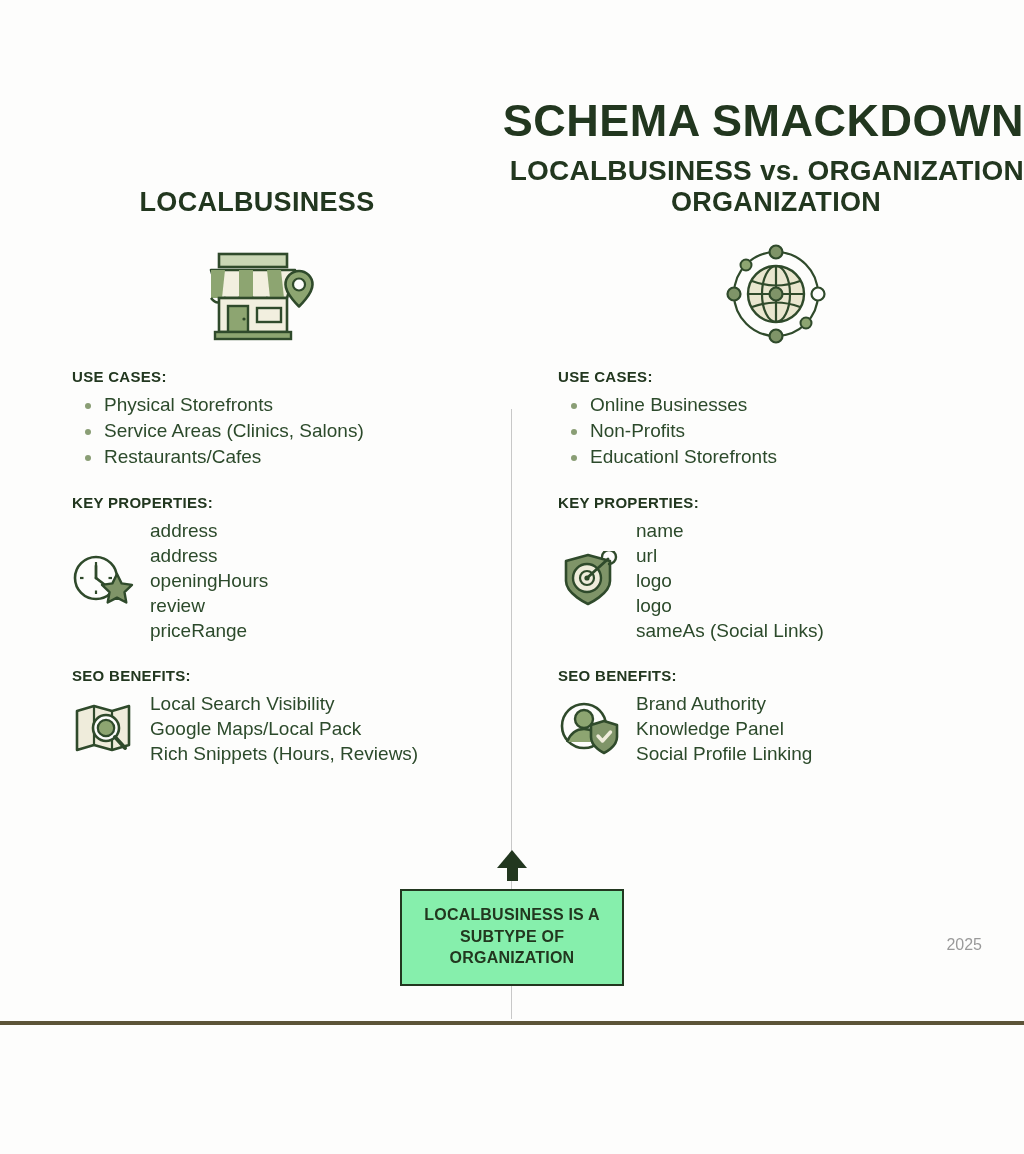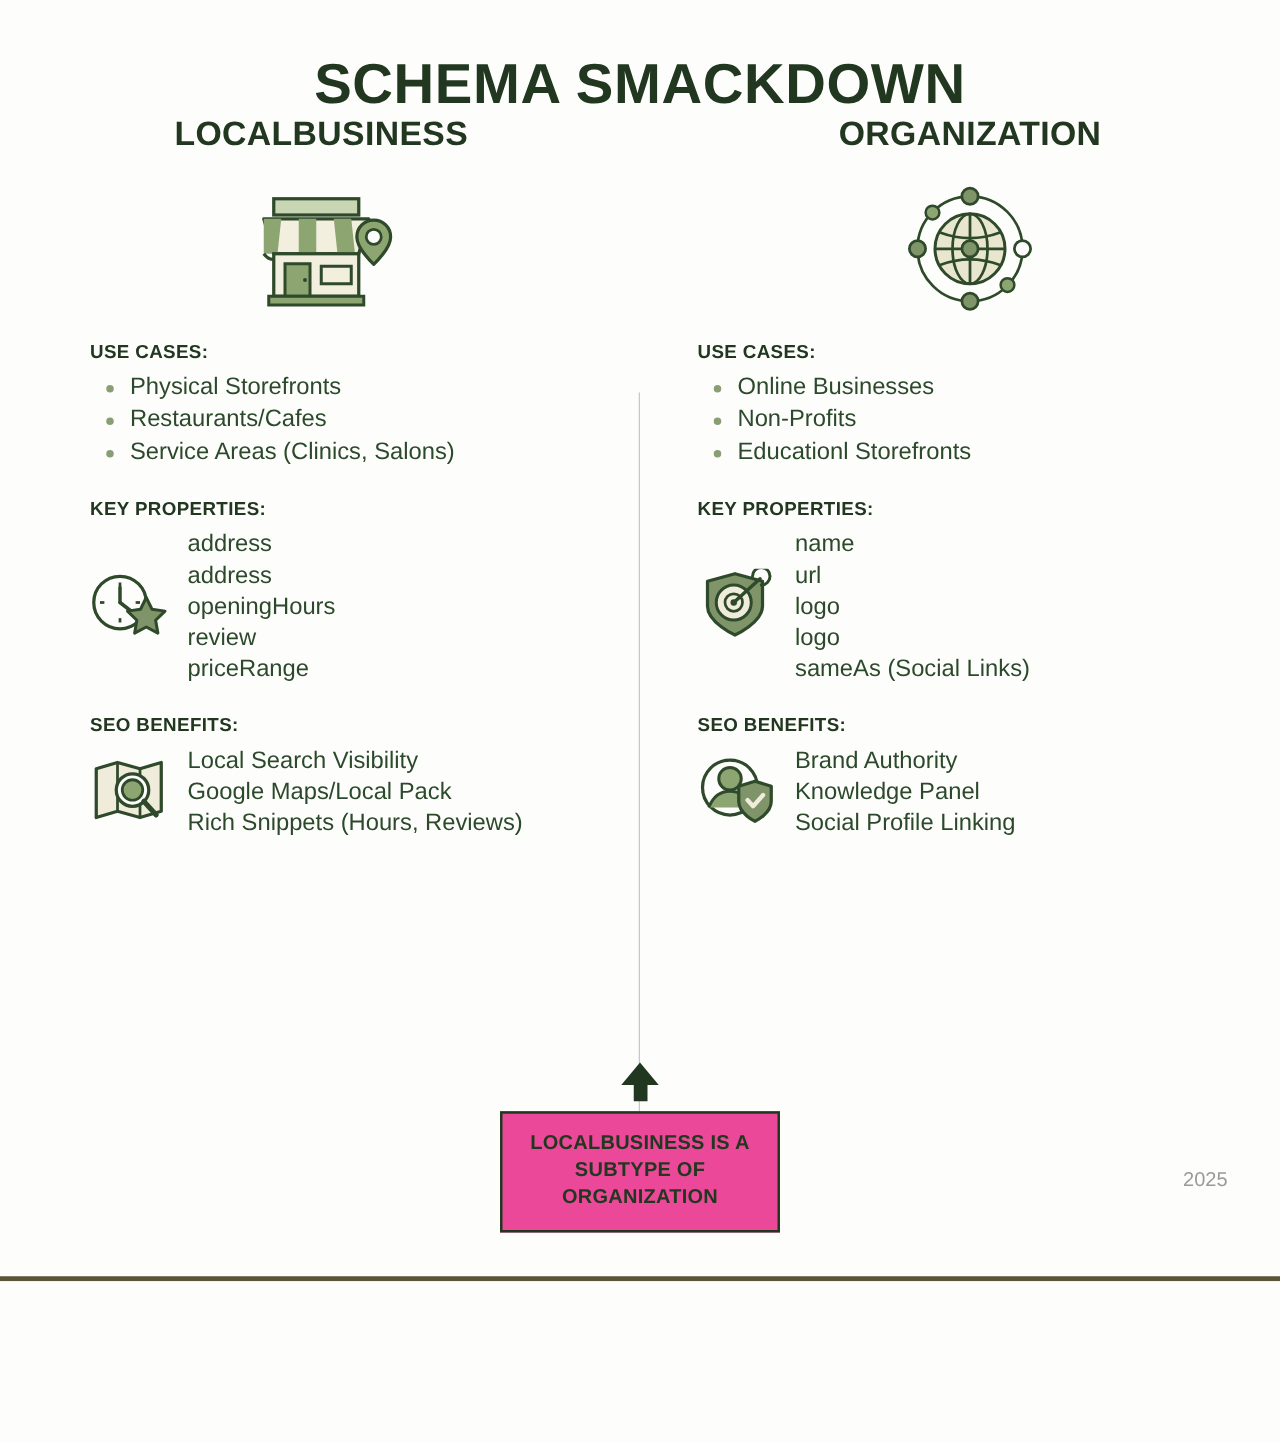--- a/index.html
+++ b/index.html
@@ -10,22 +10,22 @@
     width: 1024px;
     height: 1154px;
     background: #fdfdfc;
     font-family: "Liberation Sans", sans-serif;
     position: relative;
     overflow: hidden;
   }
 
   
   .header {
-    text-align: center;
-    padding-top: 42px;
+    text-align: right;
+    padding-top: 96px;
   }
   .title {
     font-size: 45px;
     font-weight: bold;
     color: #22371f;
     letter-spacing: 0.5px;
     line-height: 1.12;
     margin: 0;
   }
   .subtitle {
@@ -150,21 +150,21 @@
   }
   .arrow-stem {
     width: 11px;
     height: 13px;
     background: #22371f;
     margin: 0 auto;
   }
   .callout {
     width: 224px;
     margin: 8px auto 0 auto;
-    background: #ec4899;
+    background: #86efac;
     border: 2px solid #22371f;
     padding: 13px 10px 15px 10px;
     box-sizing: border-box;
   }
   .callout div {
     font-size: 16px;
     font-weight: bold;
     color: #22371f;
     line-height: 1.35;
     letter-spacing: 0.2px;
@@ -195,20 +195,21 @@
     width: 1024px;
     height: 129px;
     background: #fdfdfc;
   }
 </style>
 </head>
 <body>
 
 <div class="header">
   <h1 class="title">SCHEMA SMACKDOWN</h1>
+  <div class="subtitle">LOCALBUSINESS vs. ORGANIZATION</div>
 </div>
 
 <div class="columns">
 
   <div class="vdivider"></div>
 
   <div class="col col-left">
     <div class="col-head">LOCALBUSINESS</div>
 
     <div class="icon-wrap">
@@ -233,22 +234,22 @@
 
         <path d="M100 27 a13.5 13.5 0 0 1 13.5 13.5 c0 9.5 -13.5 22 -13.5 22 s-13.5 -12.5 -13.5 -22 a13.5 13.5 0 0 1 13.5 -13.5 z" fill="#8da571" stroke="#2f4a2b" stroke-width="2.6" stroke-linejoin="round"></path>
         <circle cx="100" cy="40.5" r="6" fill="#fdfdfc" stroke="#2f4a2b" stroke-width="2.2"></circle>
       </svg>
     </div>
 
     <div class="sec-block">
       <div class="sec-label">USE CASES:</div>
       <ul class="bullets">
         <li>Physical Storefronts</li>
+        <li>Service Areas (Clinics, Salons)</li>
         <li>Restaurants/Cafes</li>
-        <li>Service Areas (Clinics, Salons)</li>
       </ul>
     </div>
 
     <div class="sec-block">
       <div class="sec-label">KEY PROPERTIES:</div>
       <div class="prop-row">
         <div class="prop-icon">
           <svg width="64" height="56" viewBox="0 0 64 56">
             <circle cx="24" cy="26" r="21" fill="none" stroke="#2f4a2b" stroke-width="2.6"></circle>
             <line x1="24" y1="10" x2="24" y2="13.5" stroke="#2f4a2b" stroke-width="2.2"></line>

